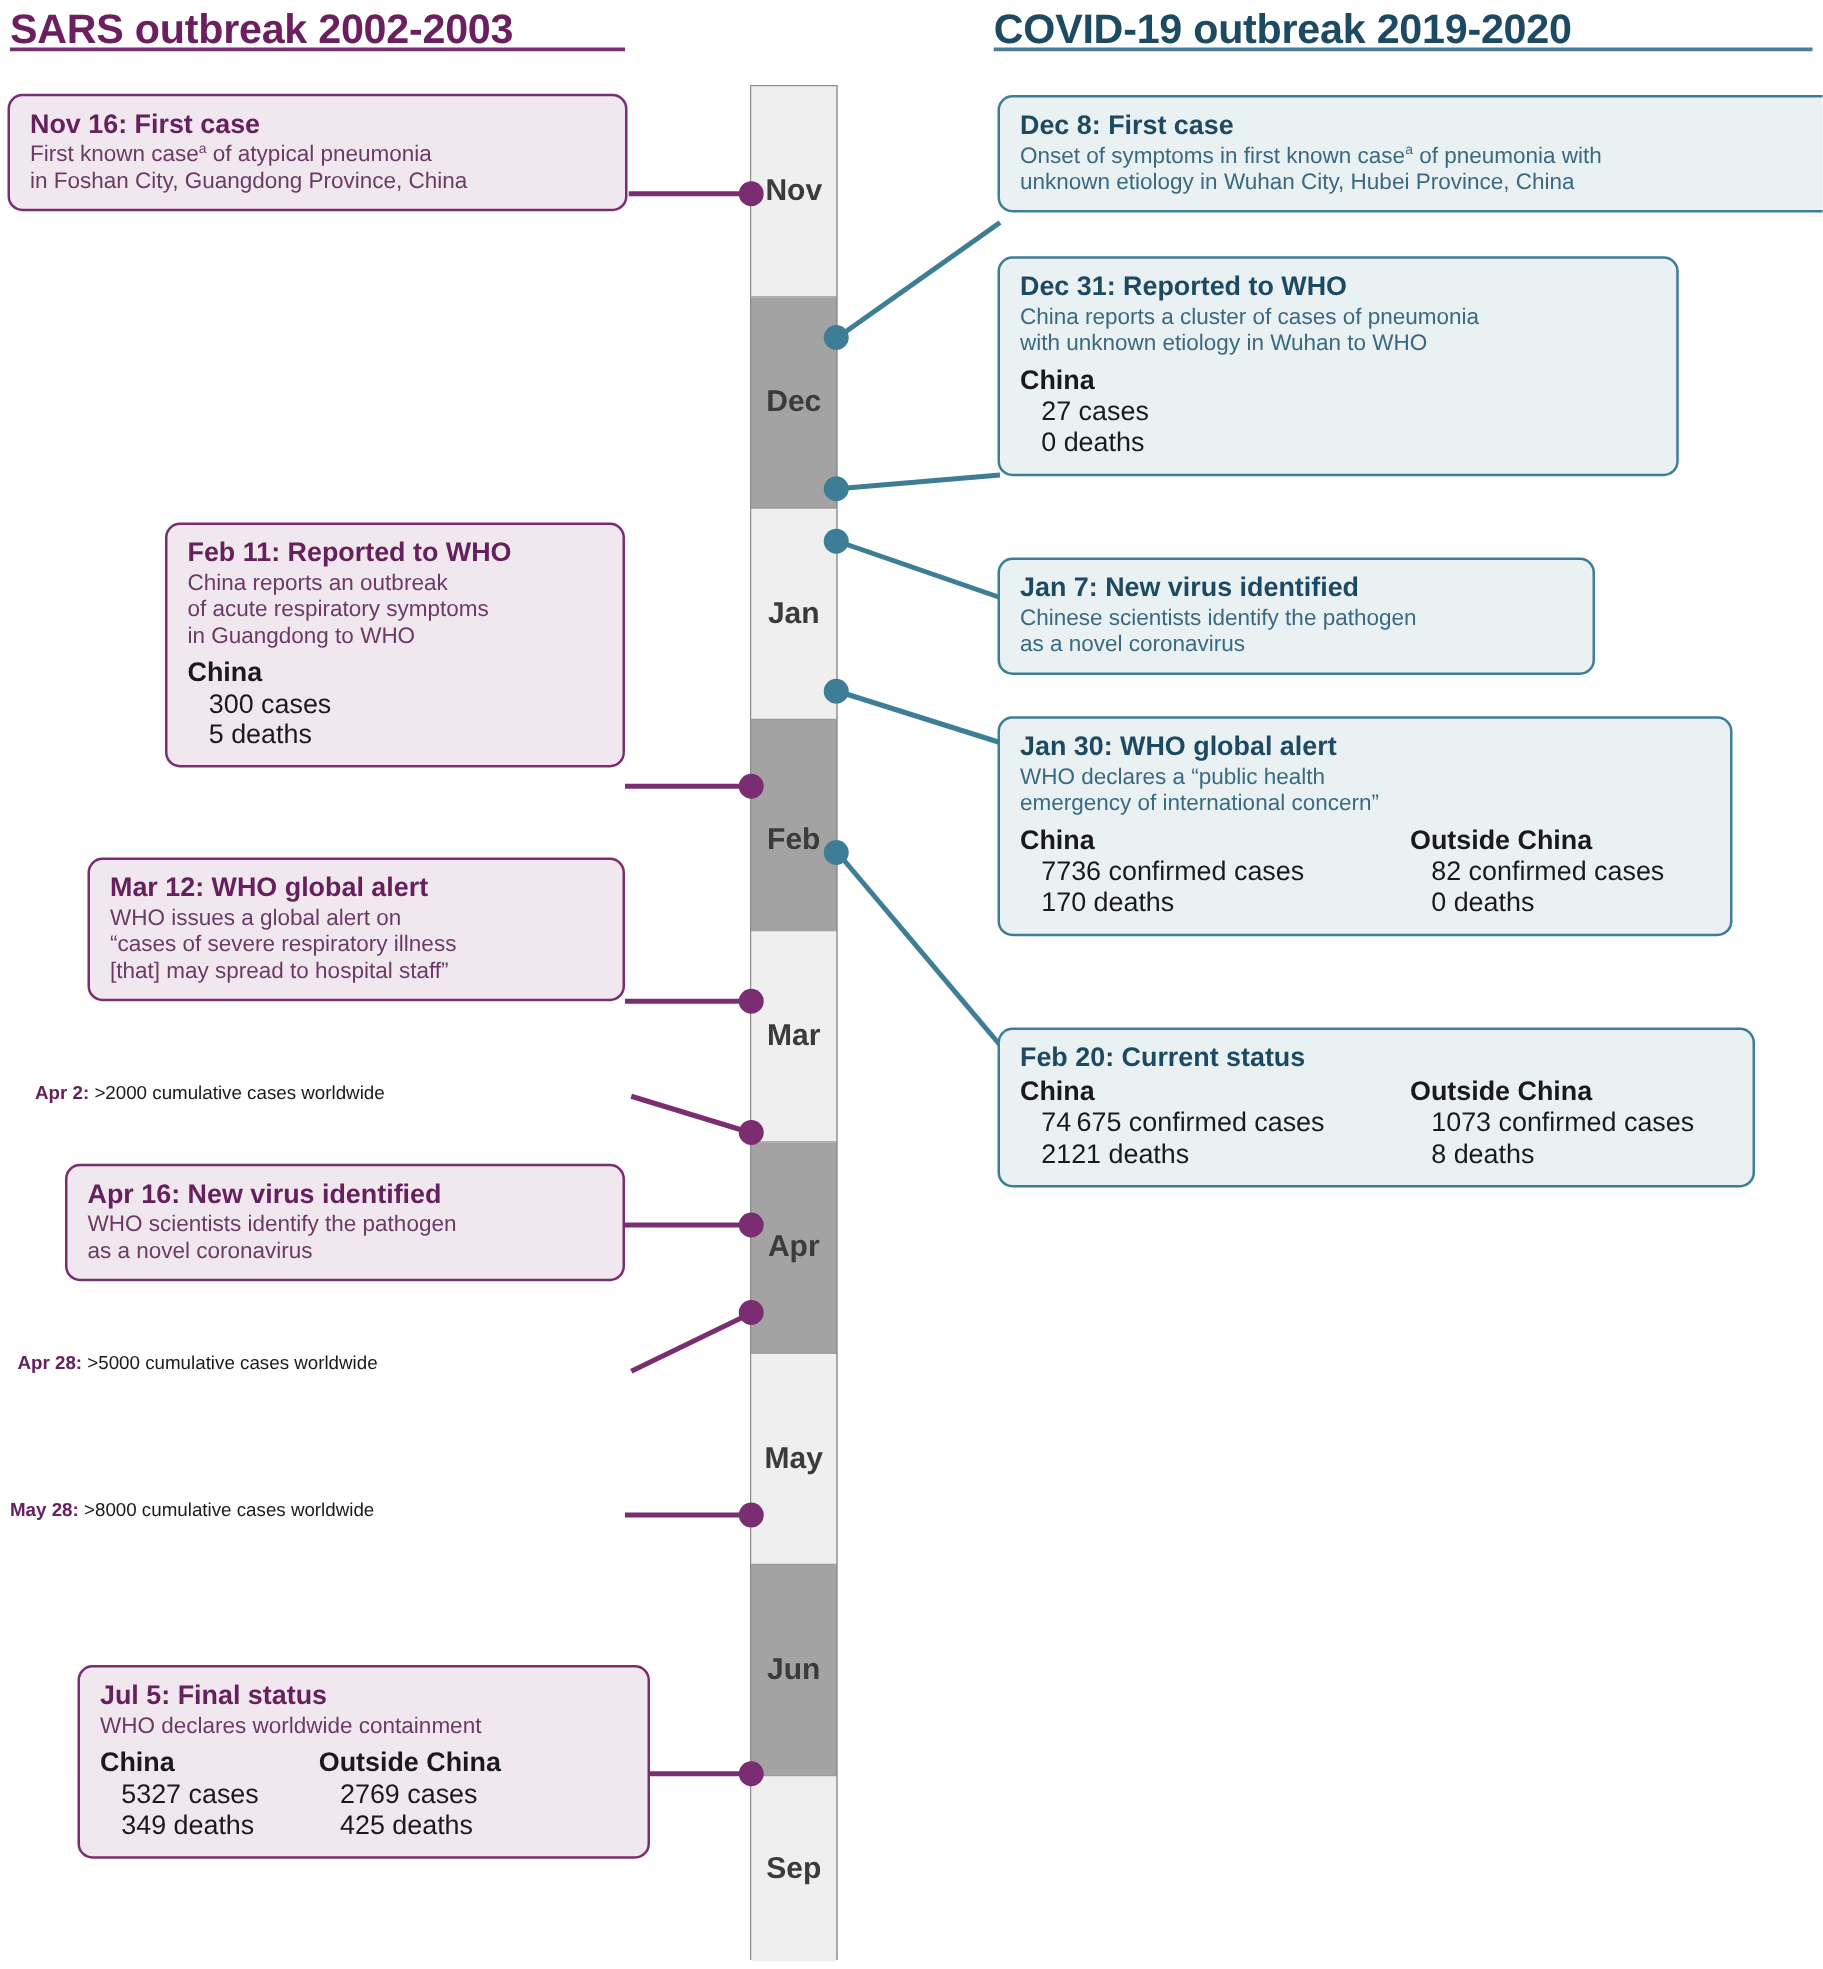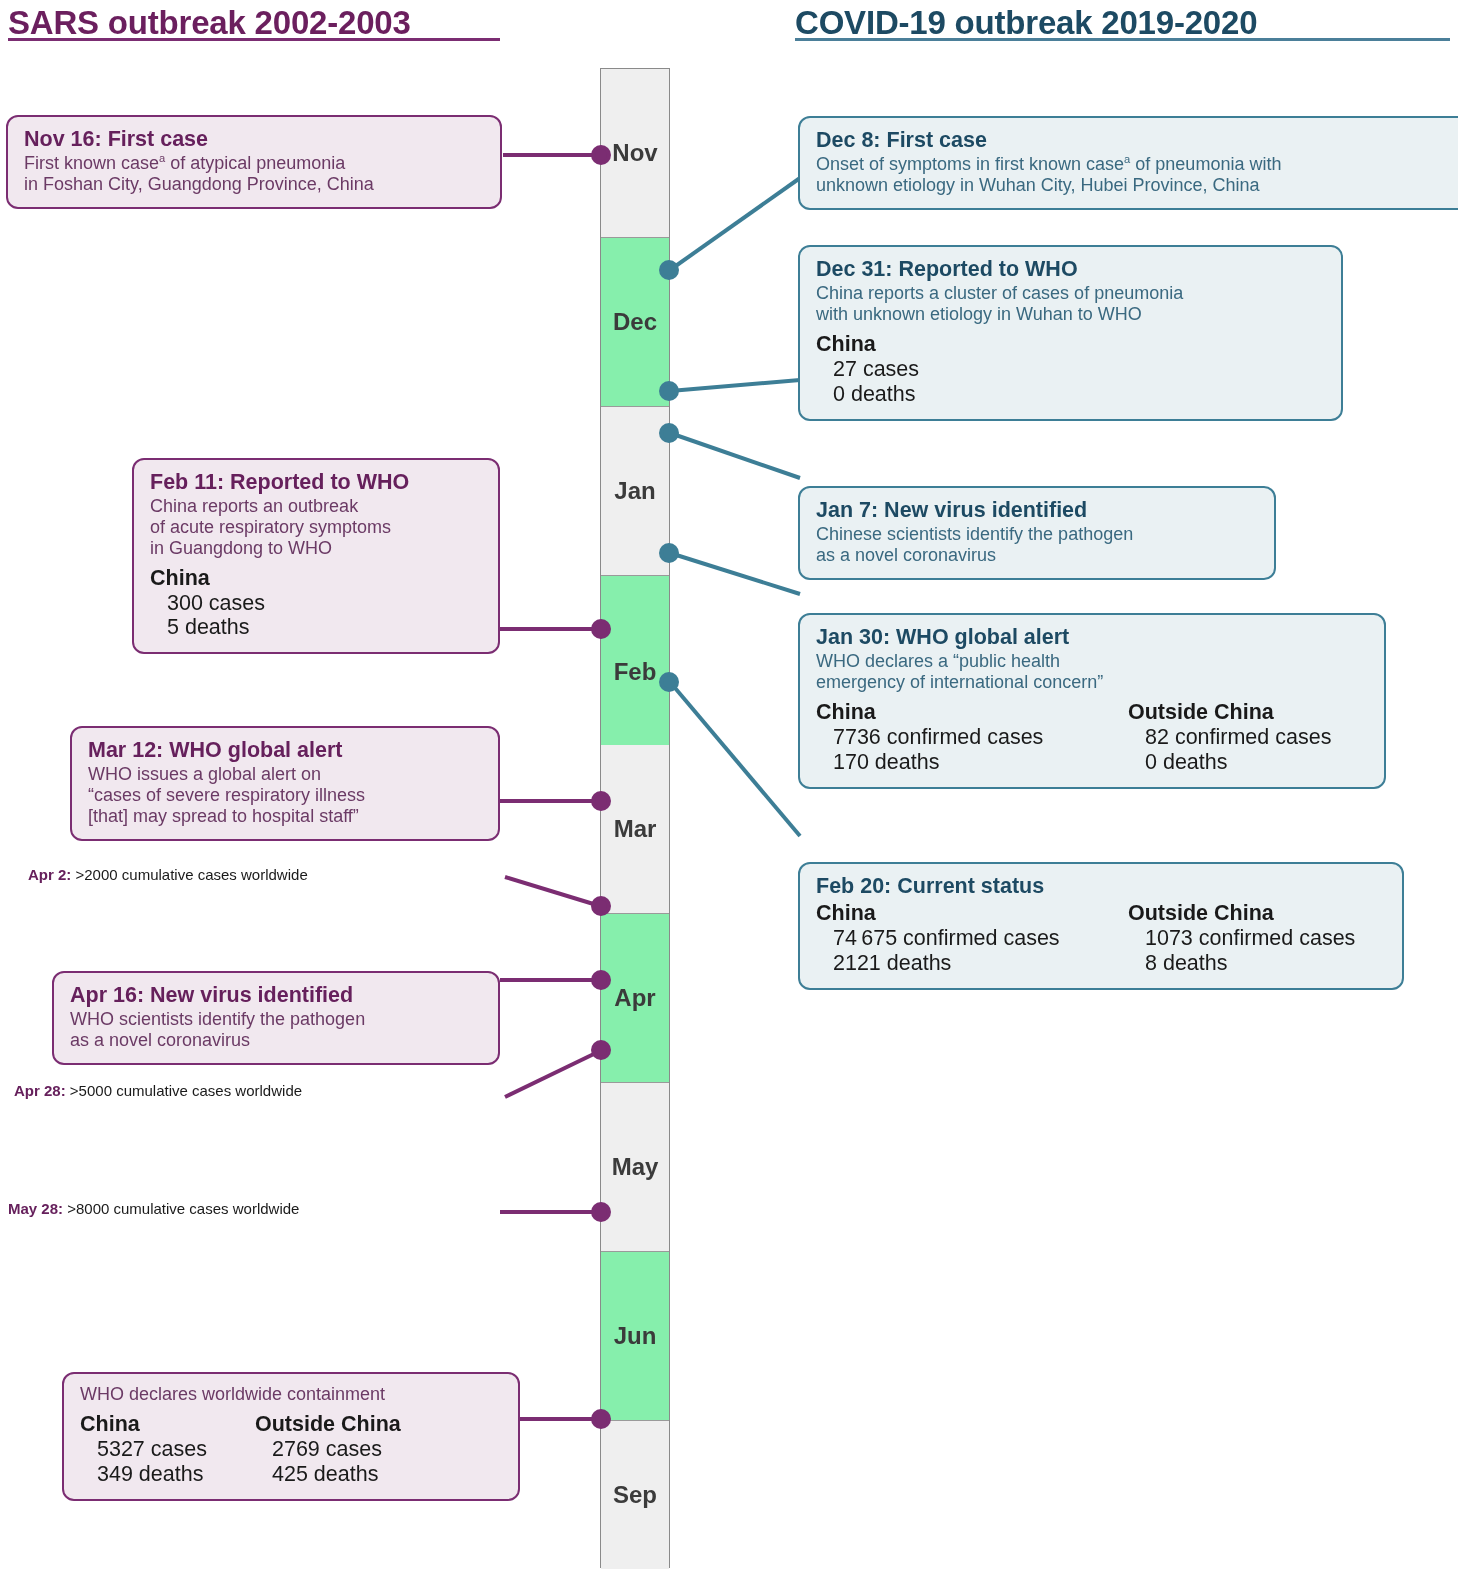--- a/index.html
+++ b/index.html
@@ -16,34 +16,34 @@
   
   .hdr{position:absolute;font-size:33px;font-weight:bold;letter-spacing:-0.2px;}
   .hdr-sars{left:8px;top:4px;color:#6b1f5e;}
   .hdr-covid{left:795px;top:4px;color:#1d4a63;}
   .rule{position:absolute;height:3px;}
   .rule-sars{left:8px;top:38px;width:492px;background:#7b2d72;}
   .rule-covid{left:795px;top:38px;width:655px;background:#4b7f99;}
 
   
   .axis{position:absolute;left:600px;top:68px;width:70px;height:1500px;
-        border:1.6px solid #8a8a8a;box-sizing:border-box;background:#86efac;}
+        border:1.6px solid #8a8a8a;box-sizing:border-box;background:#a3a3a3;}
   .month{position:absolute;left:0;width:100%;box-sizing:border-box;
          border-bottom:1.4px solid #9a9a9a;
          display:flex;align-items:center;justify-content:center;
          font-size:24px;font-weight:bold;color:#3b3b3b;}
   .month.shade{background:#efefef;}
   .month.last{border-bottom:none;}
 
   
   .links{position:absolute;left:0;top:0;width:1458px;height:1575px;pointer-events:none;}
 
   
   .box{position:absolute;box-sizing:border-box;border-radius:12px;
-       padding:10px 14px 12px 16px;line-height:1.16;margin-top:40px;}
+       padding:10px 14px 12px 16px;line-height:1.16;}
   .box.sars{background:#f1e8ef;border:2px solid #7b2d72;color:#5d1b55;}
   .box.covid{background:#eaf1f3;border:2px solid #3d7e96;color:#2a5a74;}
   .box .ttl{font-weight:bold;font-size:21.5px;display:block;margin-bottom:1px;}
   .box.sars .ttl{color:#66205c;}
   .box.covid .ttl{color:#1d4a63;}
   .box .ln{font-size:18px;display:block;}
   .box.sars .ln{color:#6b3a65;}
   .box.covid .ln{color:#3a6980;}
 
   
@@ -166,20 +166,21 @@
 
   <div class="note" style="left:14px;top:1082px;">
     <span class="nd">Apr 28:</span><span> &gt;5000 cumulative cases worldwide</span>
   </div>
 
   <div class="note" style="left:8px;top:1200px;">
     <span class="nd">May 28:</span><span> &gt;8000 cumulative cases worldwide</span>
   </div>
 
   <div class="box sars" style="left:62px;top:1332px;width:458px;">
+    <span class="ttl">Jul 5: Final status</span>
     <span class="ln">WHO declares worldwide containment</span>
     <div class="stats">
       <div class="col" style="width:175px;">
         <span class="hd">China</span>
         <span class="vl">5327 cases</span>
         <span class="vl">349 deaths</span>
       </div>
       <div class="col">
         <span class="hd">Outside China</span>
         <span class="vl">2769 cases</span>

